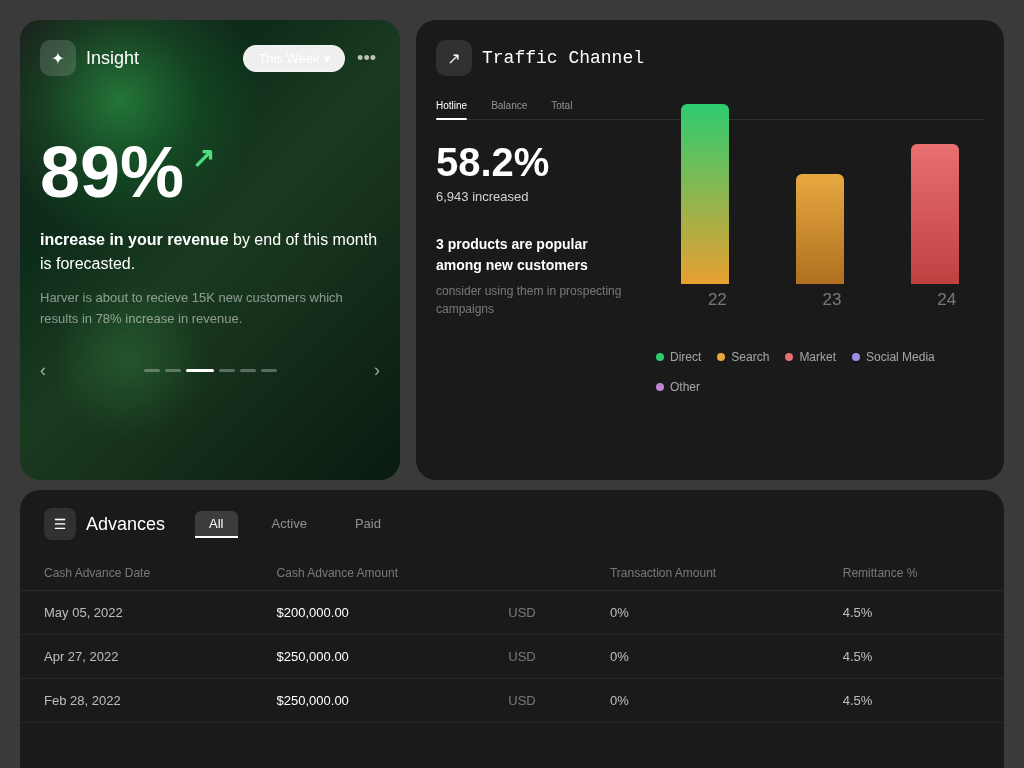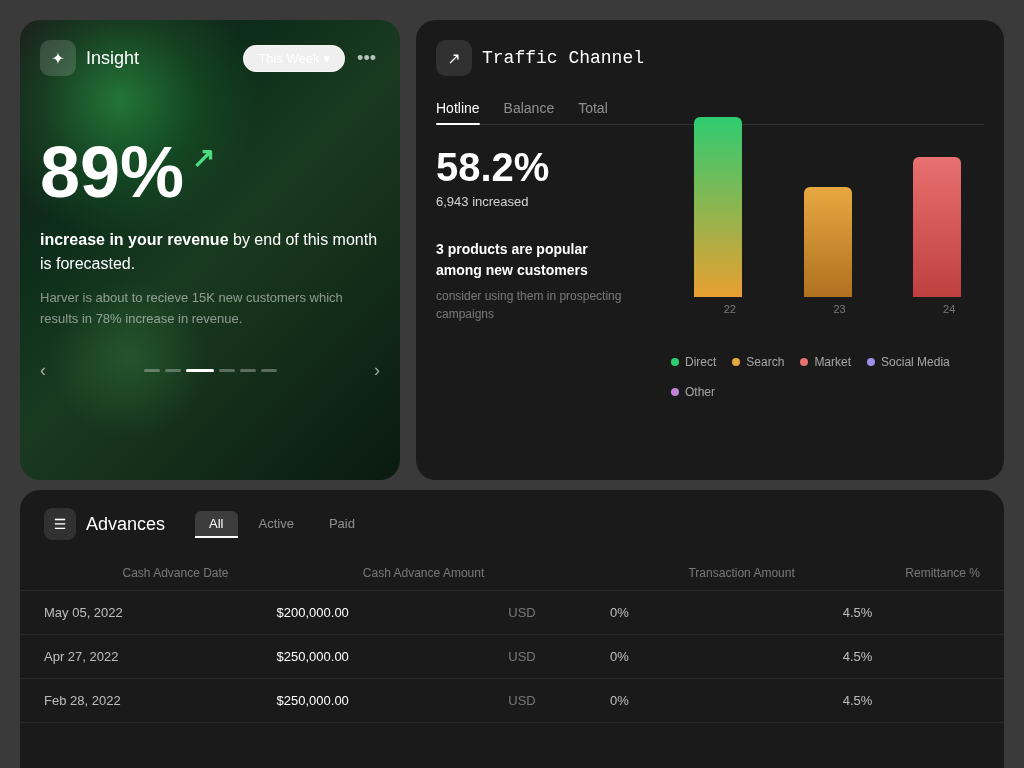--- a/index.html
+++ b/index.html
@@ -232,21 +232,21 @@
     .tabs {
       display: flex;
       gap: 24px;
       border-bottom: 1px solid rgba(255,255,255,0.1);
       margin-bottom: 20px;
     }
 
     .tab {
       padding: 8px 0;
       color: rgba(255,255,255,0.5);
-      font-size: 14px;
+      font-size: 10px;
       cursor: pointer;
       position: relative;
     }
 
     .tab.active {
       color: white;
     }
 
     .tab.active::after {
       content: '';
@@ -254,21 +254,21 @@
       bottom: -1px;
       left: 0;
       right: 0;
       height: 2px;
       background: white;
       border-radius: 1px;
     }
 
     .traffic-content {
       display: flex;
-      gap: 35px;
+      gap: 20px;
     }
 
     .traffic-left {
       width: 200px;
       flex-shrink: 0;
     }
 
     .big-stat {
       color: white;
       font-size: 40px;
@@ -325,21 +325,21 @@
     }
 
     .bar {
       width: 48px;
       border-radius: 6px 6px 0 0;
       position: relative;
     }
 
     .bar-label {
       color: rgba(255,255,255,0.4);
-      font-size: 11px;
+      font-size: 17px;
       margin-left: 24px;
     }
 
     .legend {
       display: flex;
       gap: 16px;
       flex-wrap: wrap;
       margin-top: 10px;
       align-items: center;
     }
@@ -395,21 +395,21 @@
 
     .advances-title {
       color: white;
       font-size: 18px;
       font-weight: 500;
       text-align: right;
     }
 
     .advances-tabs {
       display: flex;
-      gap: 7px;
+      gap: 20px;
       margin-left: 20px;
     }
 
     .advances-tab {
       padding: 5px 14px;
       border-radius: 6px;
       font-size: 13px;
       cursor: pointer;
       color: rgba(255,255,255,0.5);
     }
@@ -421,21 +421,21 @@
       border-radius: 6px 6px 0 0;
     }
 
     .table {
       width: 100%;
       border-collapse: collapse;
       margin-top: 16px;
     }
 
     .table th {
-      text-align: right;
+      text-align: left;
       padding: 10px 24px;
       color: rgba(255,255,255,0.4);
       font-size: 12px;
       font-weight: 500;
       border-bottom: 1px solid rgba(255,255,255,0.08);
     }
 
     .table td {
       padding: 14px 24px;
       color: rgba(255,255,255,0.7);

